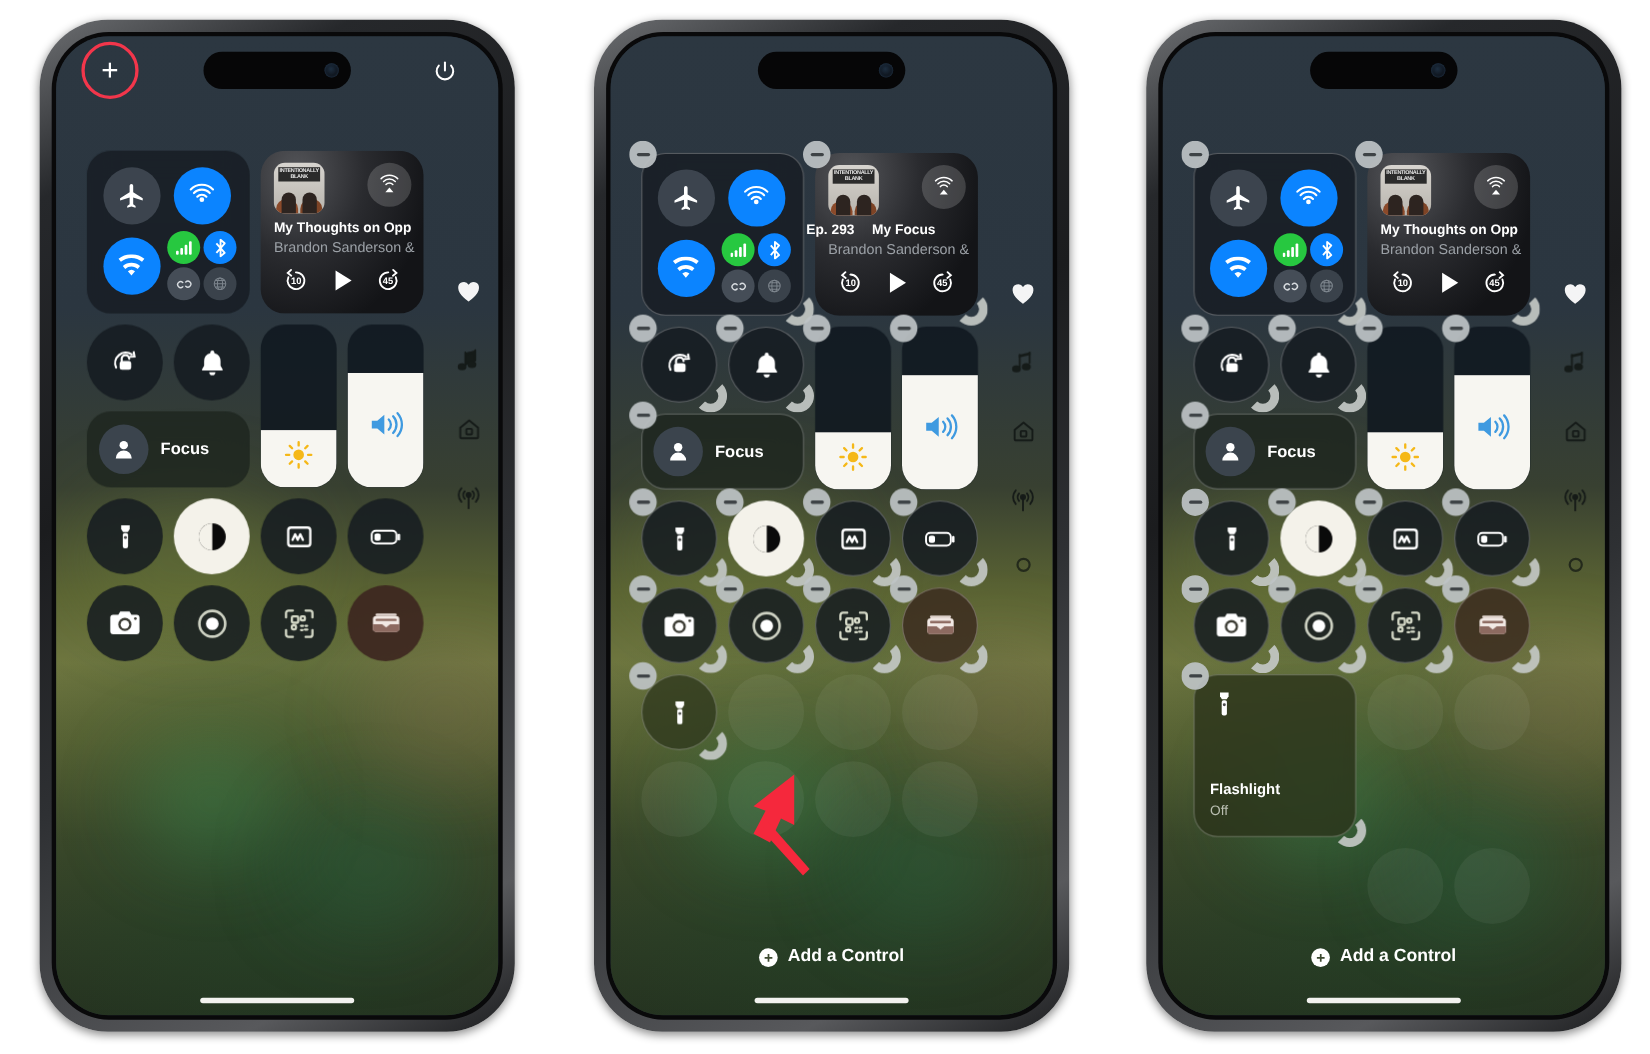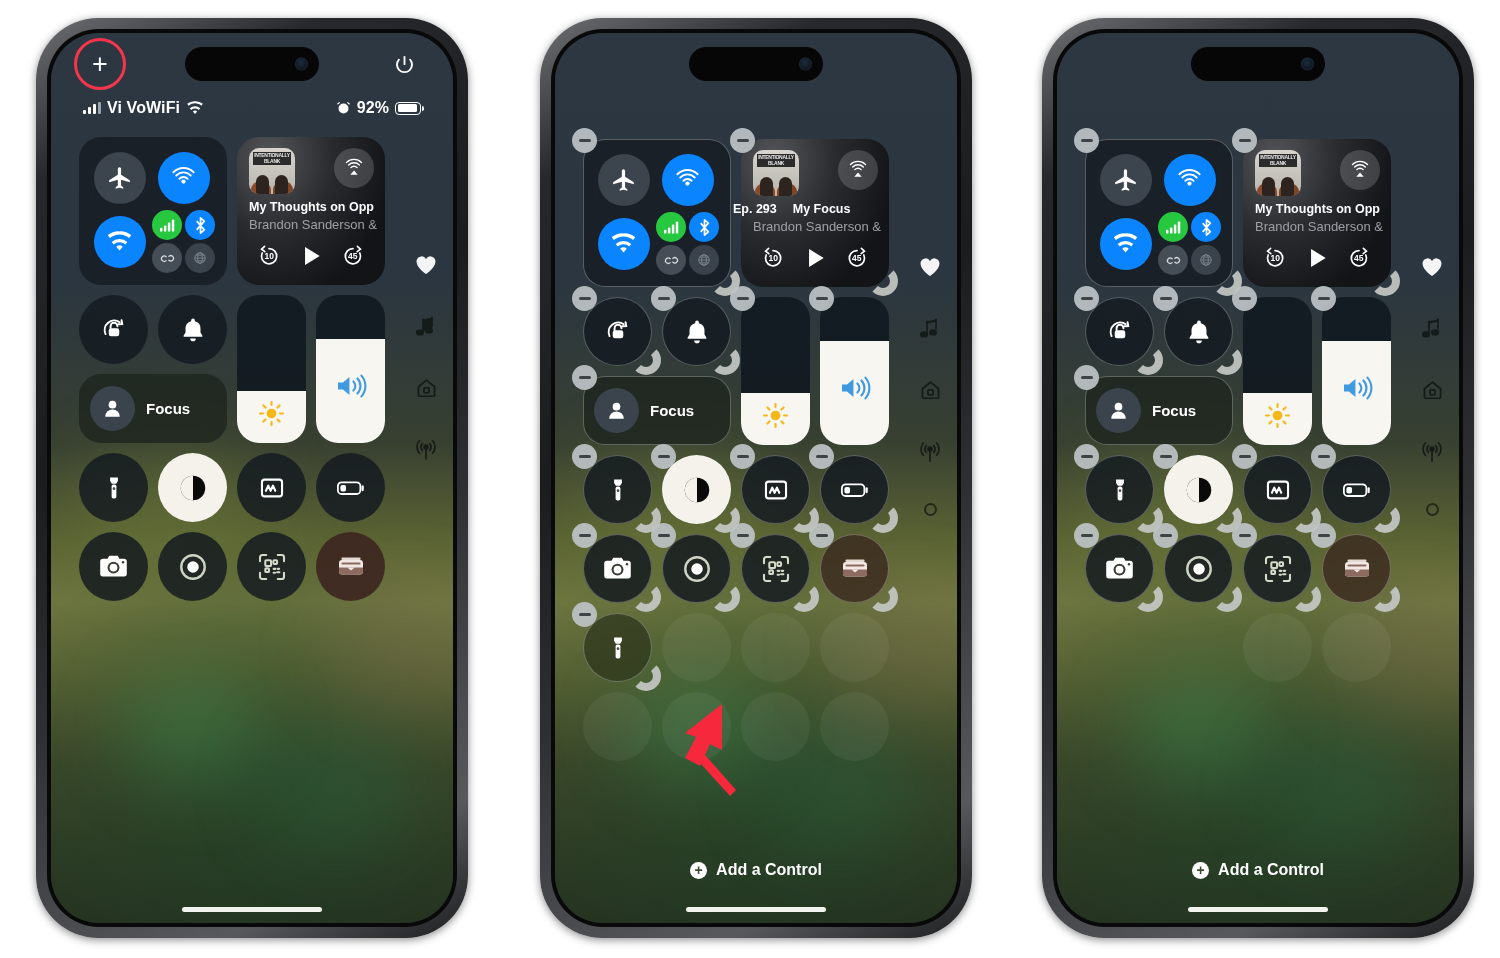--- a/index.html
+++ b/index.html
@@ -255,44 +255,20 @@
 
         <div class="ring"></div>
         <div class="topbtn plusbtn">+</div>
         <div class="topbtn powerbtn">
           <svg width="21" height="21" viewBox="0 0 24 24" fill="none" stroke="#fff" stroke-width="2.1" stroke-linecap="round">
             <path d="M12 3.2v8.4"></path>
               <path d="M18.4 6.4a8.6 8.6 0 1 1-12.8 0"></path>
           </svg>
         </div>
 
-        <div class="statusbar">
-          <div class="sb-left">
-            <div class="bars">
-                <i></i>
-                <i></i>
-                <i></i>
-                <i></i>
-              </div>
-            <span>Vi VoWiFi</span>
-            <svg width="18" height="14" viewBox="0 0 20 15" fill="#fff">
-              <path d="M10 14.2l2.4-2.9a3.7 3.7 0 0 0-4.8 0zM10 8.1c1.6 0 3.1.6 4.2 1.6l1.6-1.9A9 9 0 0 0 10 5.6a9 9 0 0 0-5.8 2.2l1.6 1.9A6.3 6.3 0 0 1 10 8.1zM10 2.3c2.7 0 5.2 1 7.1 2.6l1.6-2A12.6 12.6 0 0 0 10 0 12.6 12.6 0 0 0 1.3 2.9l1.6 2A11 11 0 0 1 10 2.3z"></path>
-            </svg>
-          </div>
-          <div class="sb-right">
-            <svg width="15" height="15" viewBox="0 0 24 24" fill="#fff">
-              <path d="M12 4a8 8 0 1 0 0 16 8 8 0 0 0 0-16zm.9 8.3V7.6h-1.8v5.5l3.8 2.3.9-1.5z"></path>
-              <path d="M5.2 1.4L1.6 4.4l1.3 1.5 3.6-3zM18.8 1.4l-1.3 1.5 3.6 3 1.3-1.5z"></path>
-            </svg>
-            <span>92%</span>
-            <div class="batt">
-                <i style="width:92%"></i>
-              </div>
-          </div>
-        </div>
 
         <div class="cc">
 
           <div class="row">
 
             <div class="tile connect">
               <div class="tile-inner"></div>
               <div class="grid">
                 <div class="cbtn c-air">
                   <svg width="26" height="26" viewBox="0 0 24 24" fill="#fff">
@@ -1240,20 +1216,38 @@
                     <rect x="5.4" y="7.4" width="19.2" height="2.2" rx="1.1" fill="#8d6a60"></rect>
                     <path d="M3 12.4h24v4a3 3 0 0 1-3 3H6a3 3 0 0 1-3-3z" fill="#8d6a60"></path>
                     <path d="M11.4 12.4h7.2L15 15.4z" fill="#f2e9e4"></path>
                   </svg>
                 </div>
               <div class="minus"></div>
               <div class="handle"></div>
             </div>
           </div>
 
+          <div class="row">
+            <div class="tile flashbig">
+              <div class="tile-inner"></div>
+              <div class="fi">
+                <svg width="26" height="26" viewBox="0 0 24 24" fill="#fff">
+                    <path d="M8.4 2.4h7.2v3.2l-1.6 2.4h-4L8.4 5.6z"></path>
+                    <rect x="9.8" y="8.8" width="4.4" height="12.8" rx="1.6"></rect>
+                    <circle cx="12" cy="12.6" r="1.25" fill="#4b4b4b"></circle>
+                  </svg>
+              </div>
+              <div class="ft">Flashlight</div>
+              <div class="fs">Off</div>
+              <div class="minus"></div>
+              <div class="handle"></div>
+            </div>
+            <div class="placeholder"></div>
+            <div class="placeholder"></div>
+          </div>
 
           <div class="ph-row" style="margin-left:158px;">
             <div class="placeholder"></div>
             <div class="placeholder"></div>
           </div>
         </div>
 
         <div class="rail" style="top:224px;">
           <div class="rl"><svg width="22" height="20" viewBox="0 0 24 22" fill="#fff">
                 <path d="M12 21S1.6 14.3 1.6 7.5A5.6 5.6 0 0 1 12 4.3 5.6 5.6 0 0 1 22.4 7.5C22.4 14.3 12 21 12 21z"></path>

